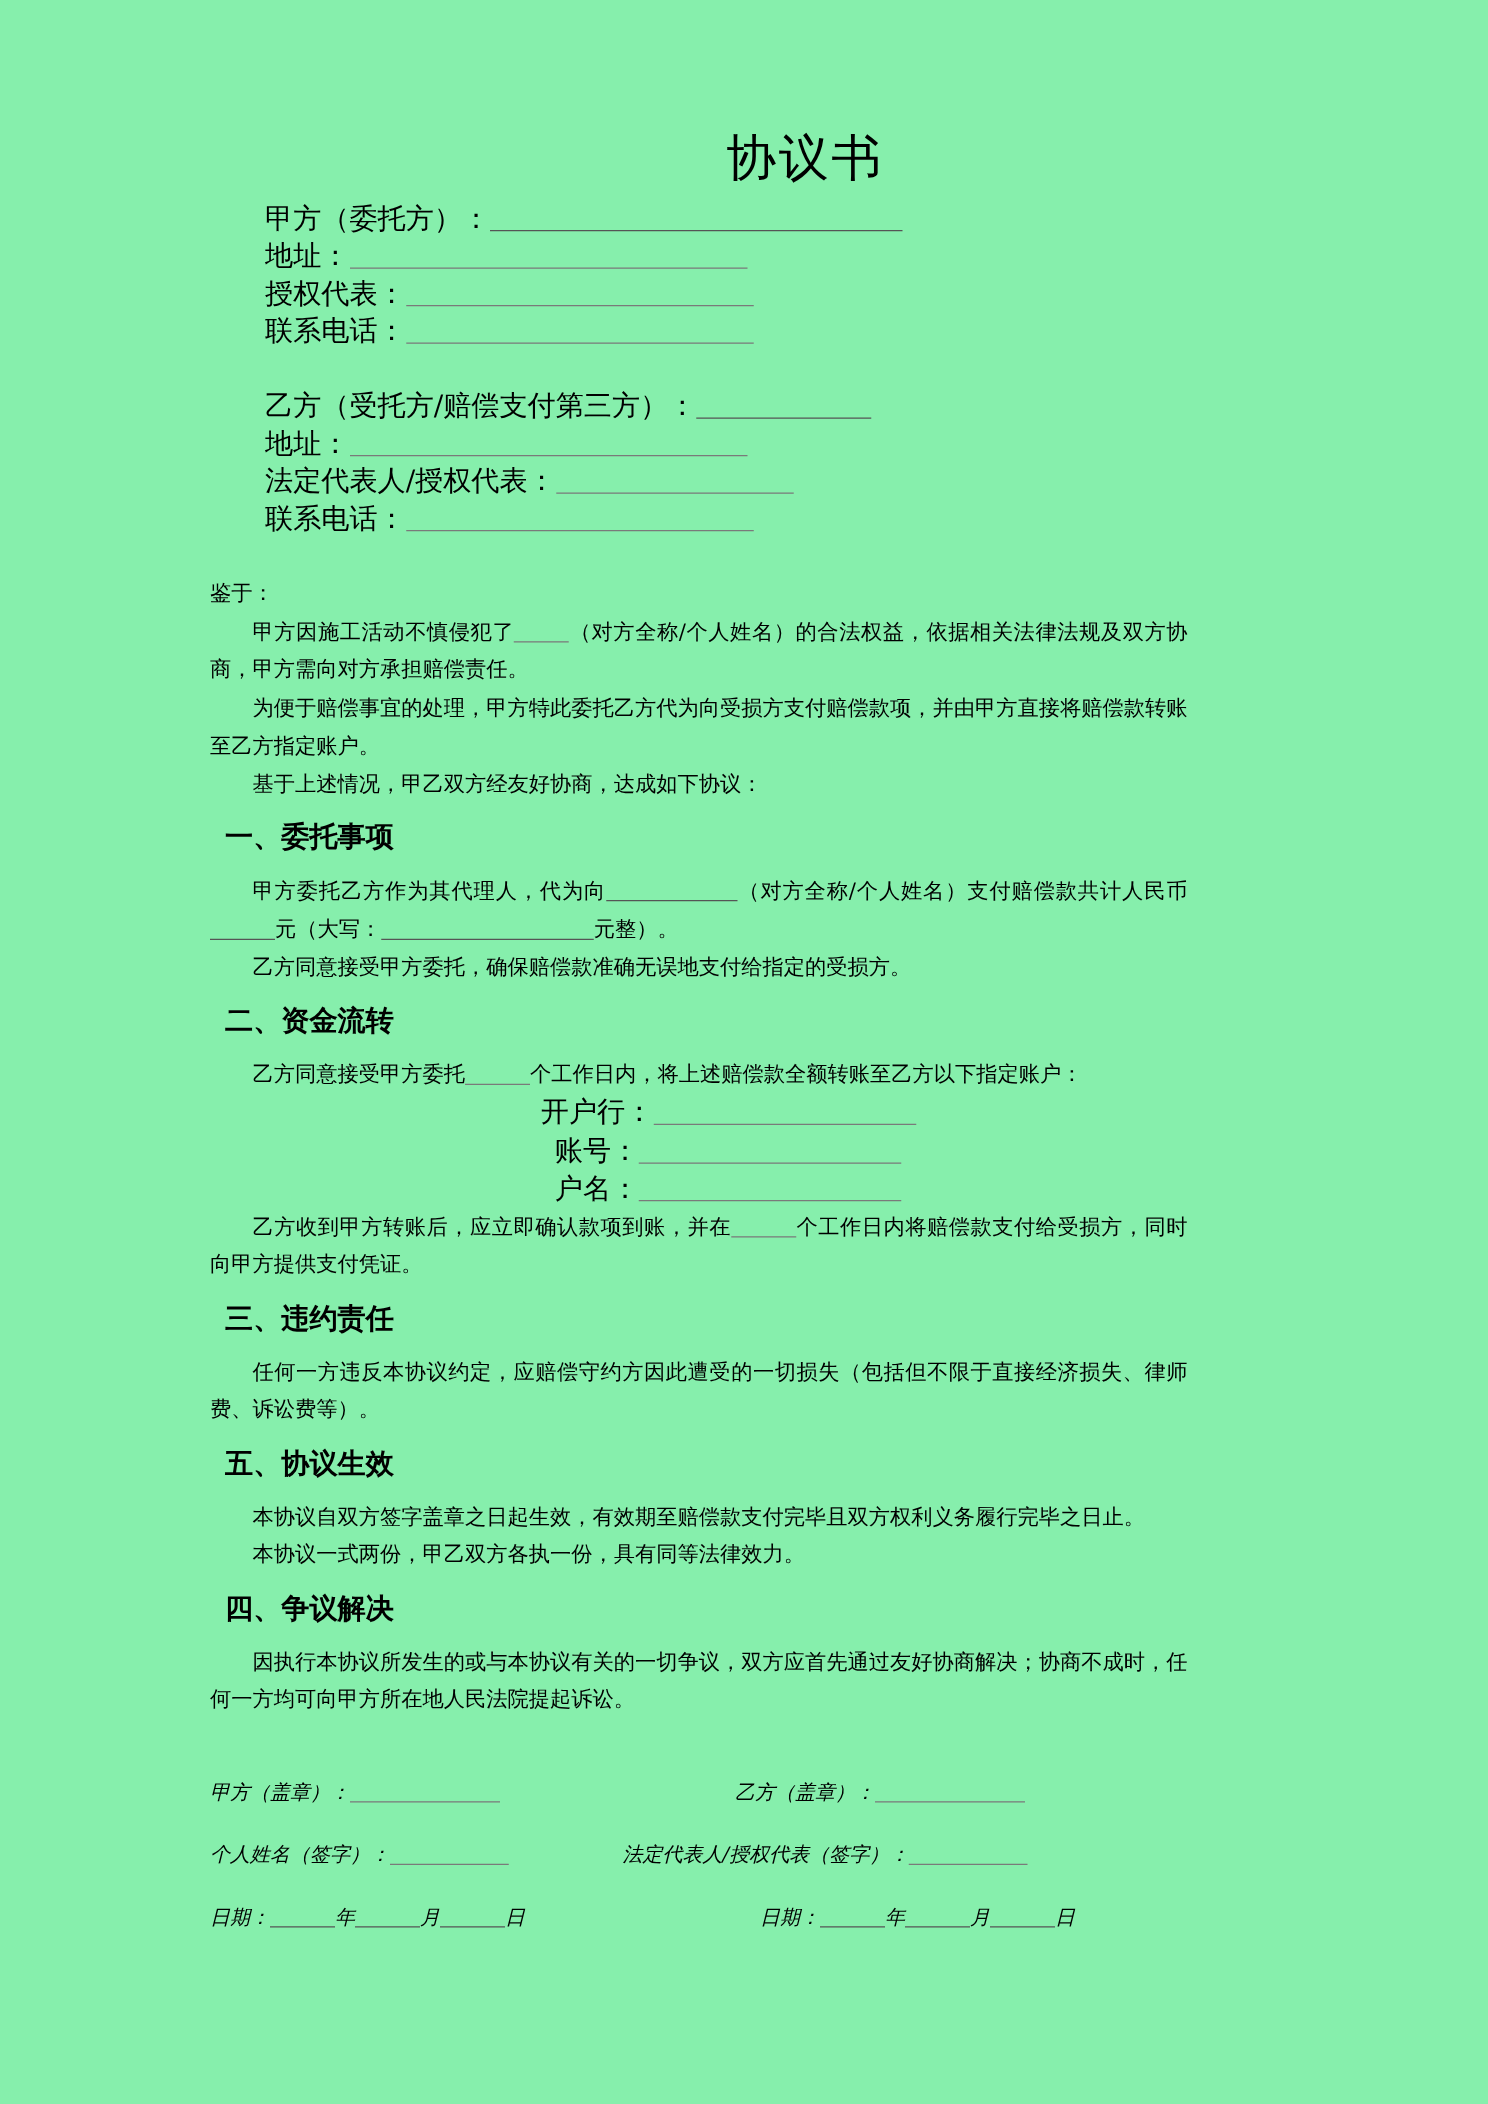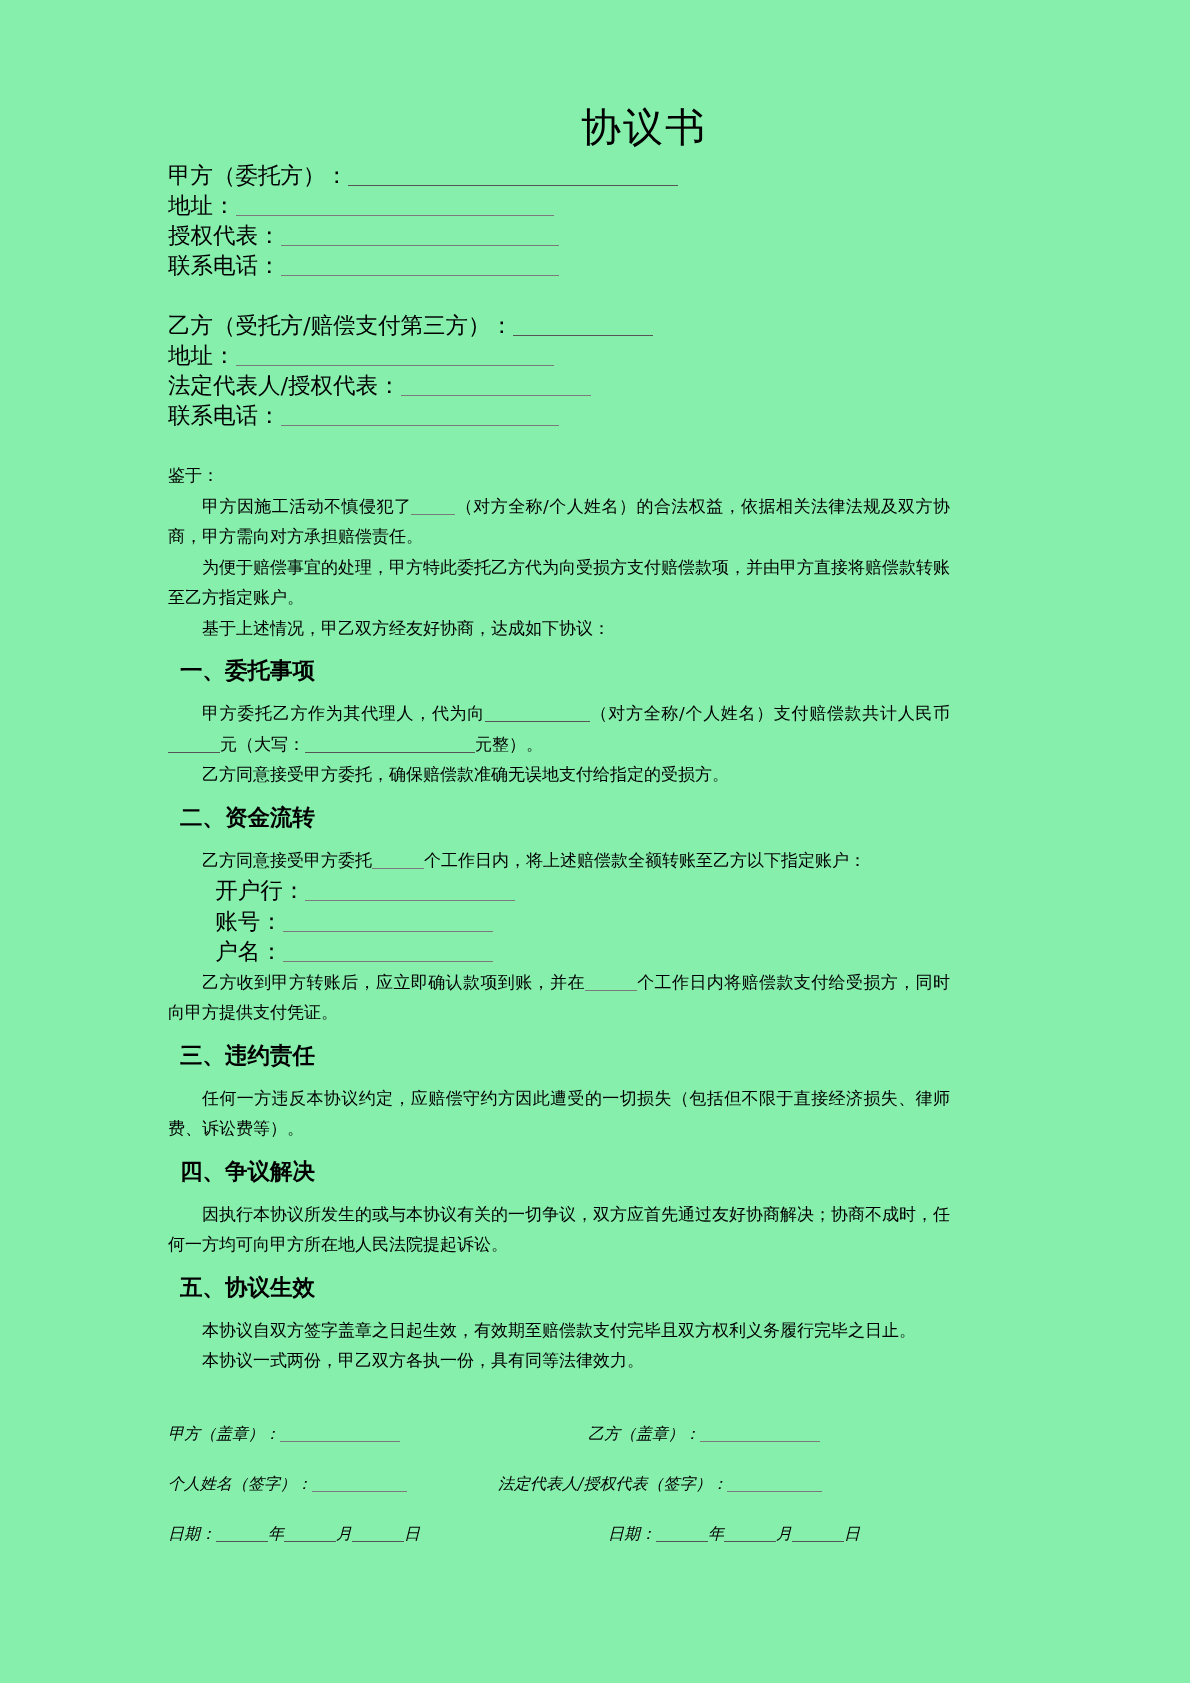--- a/index.html
+++ b/index.html
@@ -37,20 +37,21 @@
     letter-spacing: 2px;
     margin: 0 0 6px 0;
     padding-left: 170px;
   }
 
   
   .line {
     font-size: 22.5px;
     line-height: 30px;
     white-space: nowrap;
+    margin-left: 44px;
   }
   .para {
     font-size: 17px;
     line-height: 30.5px;
     text-align: justify;
     text-justify: inter-ideograph;
     margin: 0;
   }
   .indent {
     text-indent: 2em;
@@ -61,20 +62,21 @@
     font-weight: 700;
     margin: 12px;
     white-space: nowrap;
   }
   .sub {
     font-size: 22.5px;
     line-height: 30.5px;
     margin: 0;
     padding-left: 2.1em;
     white-space: nowrap;
+    text-align: center;
   }
   .gap-md { height: 18px; }
   .gap-lg { height: 30px; }
   .gap-xl { height: 42px; }
 
   
   .blank {
     display: inline-block;
     border-bottom: 1px solid #555555;
     vertical-align: -3px;
@@ -174,30 +176,30 @@
       <p class="sub"><span>户名：</span><span class="blank-thin w210"></span></p>
       <p class="para indent"><span>乙方收到甲方转账后，应立即确认款项到账，并在</span><span class="blank-thin w52"></span><span>个工作日内将赔偿款支付给受损方，同时向甲方提供支付凭证。</span></p>
     </div>
 
     <div>
       <p class="heading">三、违约责任</p>
       <p class="para indent">任何一方违反本协议约定，应赔偿守约方因此遭受的一切损失（包括但不限于直接经济损失、律师费、诉讼费等）。</p>
     </div>
 
     <div>
-      <p class="heading">四、争议解决</p>
-      <p class="para indent">因执行本协议所发生的或与本协议有关的一切争议，双方应首先通过友好协商解决；协商不成时，任何一方均可向甲方所在地人民法院提起诉讼。</p>
-    </div>
-
-    <div>
       <p class="heading">五、协议生效</p>
       <p class="para indent">本协议自双方签字盖章之日起生效，有效期至赔偿款支付完毕且双方权利义务履行完毕之日止。</p>
       <p class="para indent">本协议一式两份，甲乙双方各执一份，具有同等法律效力。</p>
     </div>
 
+    <div>
+      <p class="heading">四、争议解决</p>
+      <p class="para indent">因执行本协议所发生的或与本协议有关的一切争议，双方应首先通过友好协商解决；协商不成时，任何一方均可向甲方所在地人民法院提起诉讼。</p>
+    </div>
+
     <div class="gap-xl"></div>
 
     <div>
 
       <div class="sig-row r1">
         <div class="sig-col-a"><span>甲方（盖章）：</span><span class="blank-thin w120"></span></div>
         <div class="sig-col-b"><span>乙方（盖章）：</span><span class="blank-thin w120"></span></div>
       </div>
 
       <div class="gap-md"></div>

